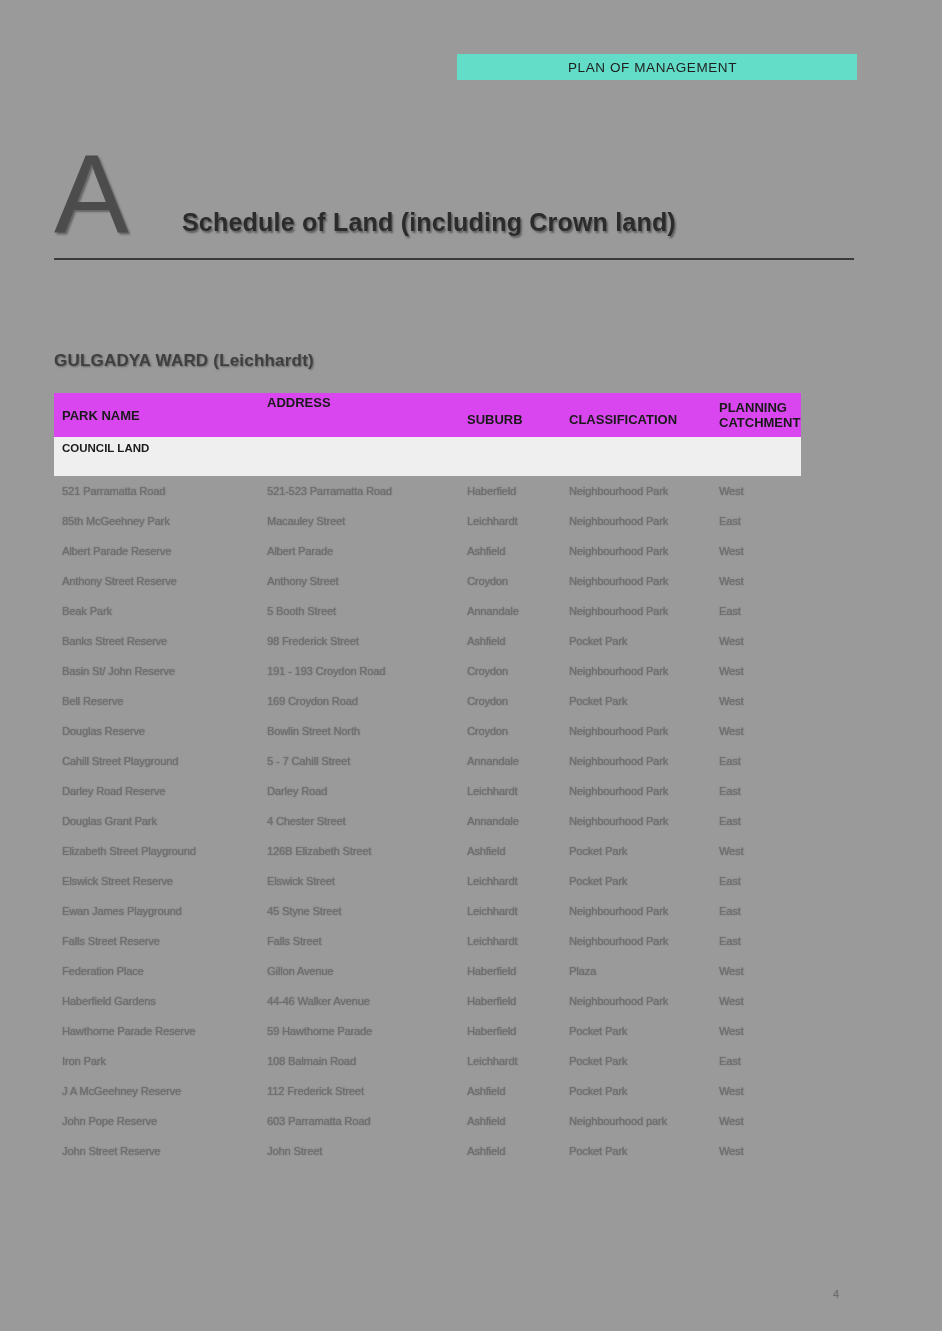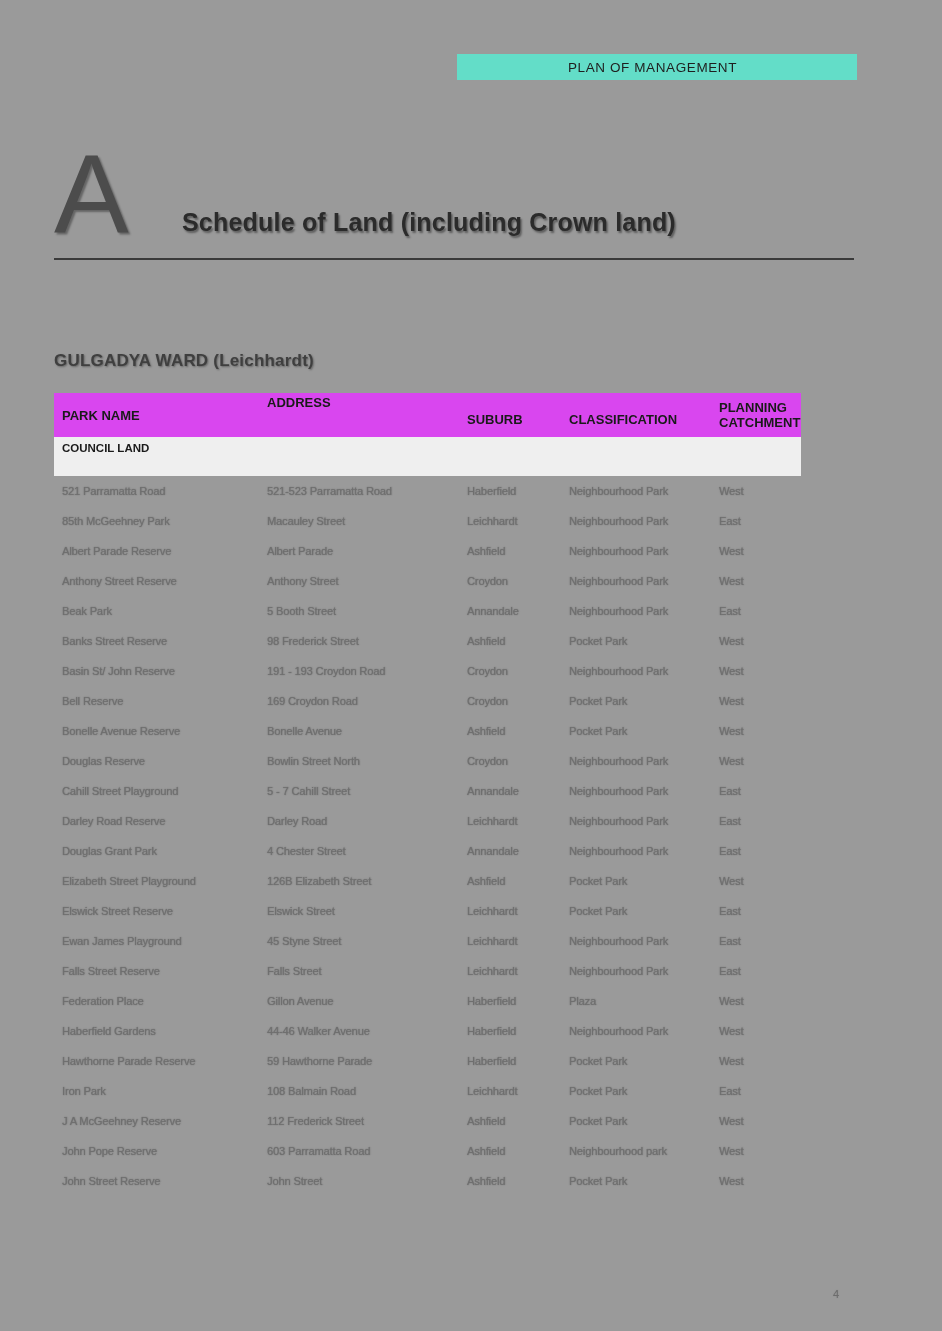--- a/index.html
+++ b/index.html
@@ -237,27 +237,20 @@
         <td>West</td>
       </tr>
       <tr class="data-row">
         <td>Bell Reserve</td>
         <td>169 Croydon Road</td>
         <td>Croydon</td>
         <td>Pocket Park</td>
         <td>West</td>
       </tr>
       <tr class="data-row">
-        <td>Bonelle Avenue Reserve</td>
-        <td>Bonelle Avenue</td>
-        <td>Ashfield</td>
-        <td>Pocket Park</td>
-        <td>West</td>
-      </tr>
-      <tr class="data-row">
         <td>Douglas Reserve</td>
         <td>Bowlin Street North</td>
         <td>Croydon</td>
         <td>Neighbourhood Park</td>
         <td>West</td>
       </tr>
       <tr class="data-row">
         <td>Cahill Street Playground</td>
         <td>5 - 7 Cahill Street</td>
         <td>Annandale</td>

